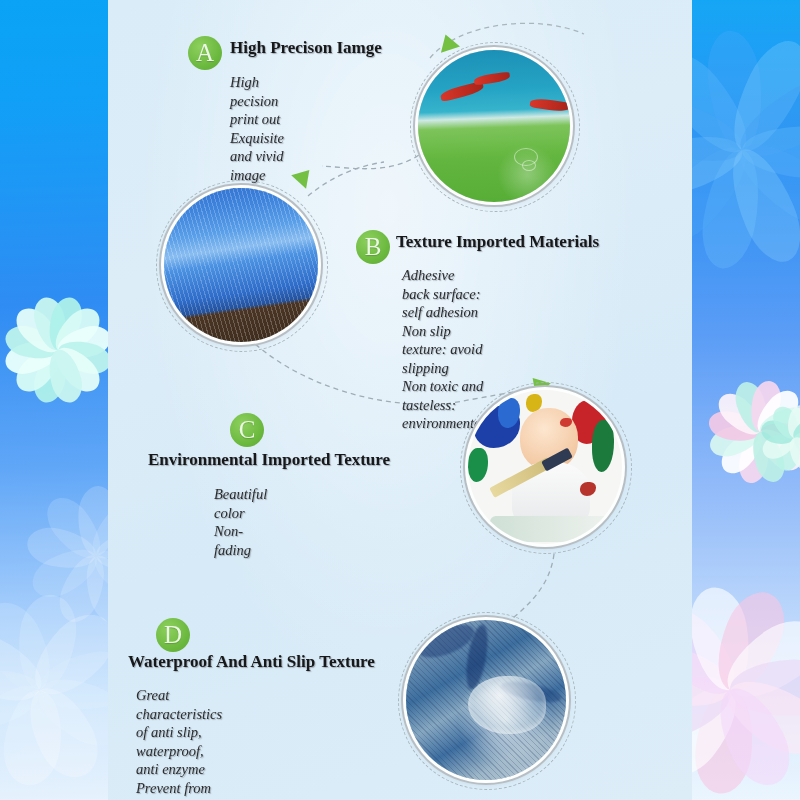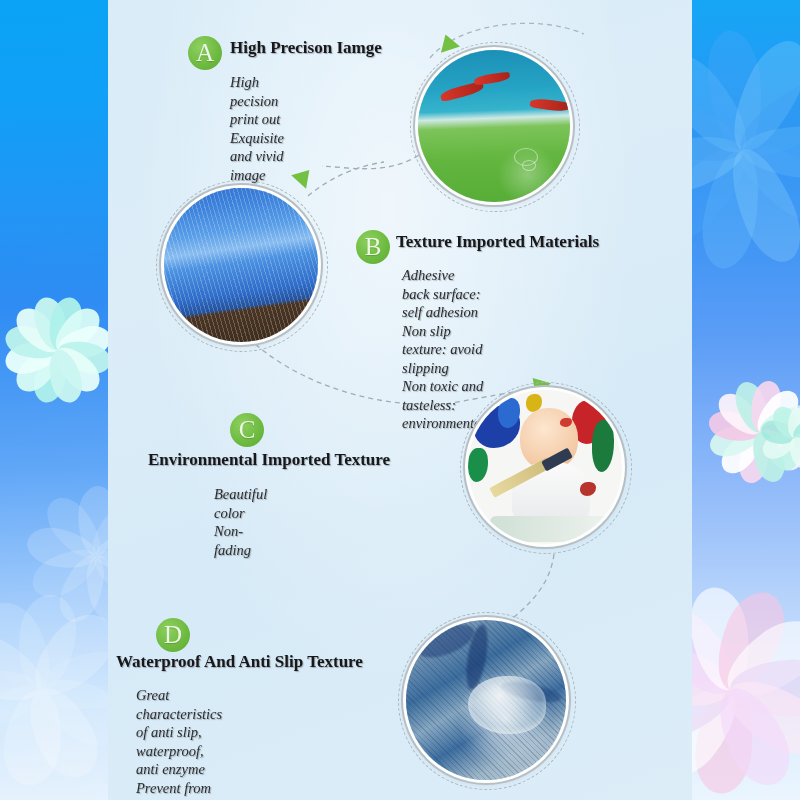--- a/index.html
+++ b/index.html
@@ -417,21 +417,21 @@
         <div class="brush" style="left:20px;top:82px;width:66px;height:11px;"></div>
         <div class="brushtip" style="left:74px;top:64px;width:30px;height:11px;"></div>
         <div class="splat" style="left:92px;top:28px;width:12px;height:9px;background:#cf3b33;"></div>
         <div class="splat" style="left:112px;top:92px;width:16px;height:14px;background:#b6342c;"></div>
         <div class="splat" style="left:22px;top:126px;width:120px;height:26px;background:linear-gradient(90deg,#cfe0d6,#eef2ee);border-radius:6px;"></div>
       </div>
     </div>
 
     <div class="sec">
       <div class="badge" style="left:48px;top:618px;">D</div>
-      <div class="head" style="left:8px;top:652px;">Waterproof And Anti Slip Texture</div>
+      <div class="head" style="left:20px;top:652px;">Waterproof And Anti Slip Texture</div>
       <div class="body" style="left:28px;top:686px;">Great characteristics of anti slip,
 waterproof, anti enzyme
 Prevent from slipping risk</div>
 
       <div class="dashring" style="left:290px;top:612px;width:176px;height:176px;"></div>
       <div class="photo ph-d" style="left:298px;top:620px;width:160px;height:160px;">
         <div class="marble" style="left:10px;top:8px;width:60px;height:26px;background:rgba(30,62,120,.55);transform:rotate(-22deg);"></div>
         <div class="marble" style="left:62px;top:4px;width:18px;height:66px;background:rgba(24,54,110,.60);transform:rotate(10deg);"></div>
         <div class="marble" style="left:94px;top:64px;width:62px;height:16px;background:rgba(30,66,124,.48);transform:rotate(12deg);"></div>
         <div class="drop" style="left:62px;top:56px;width:78px;height:58px;"></div>

